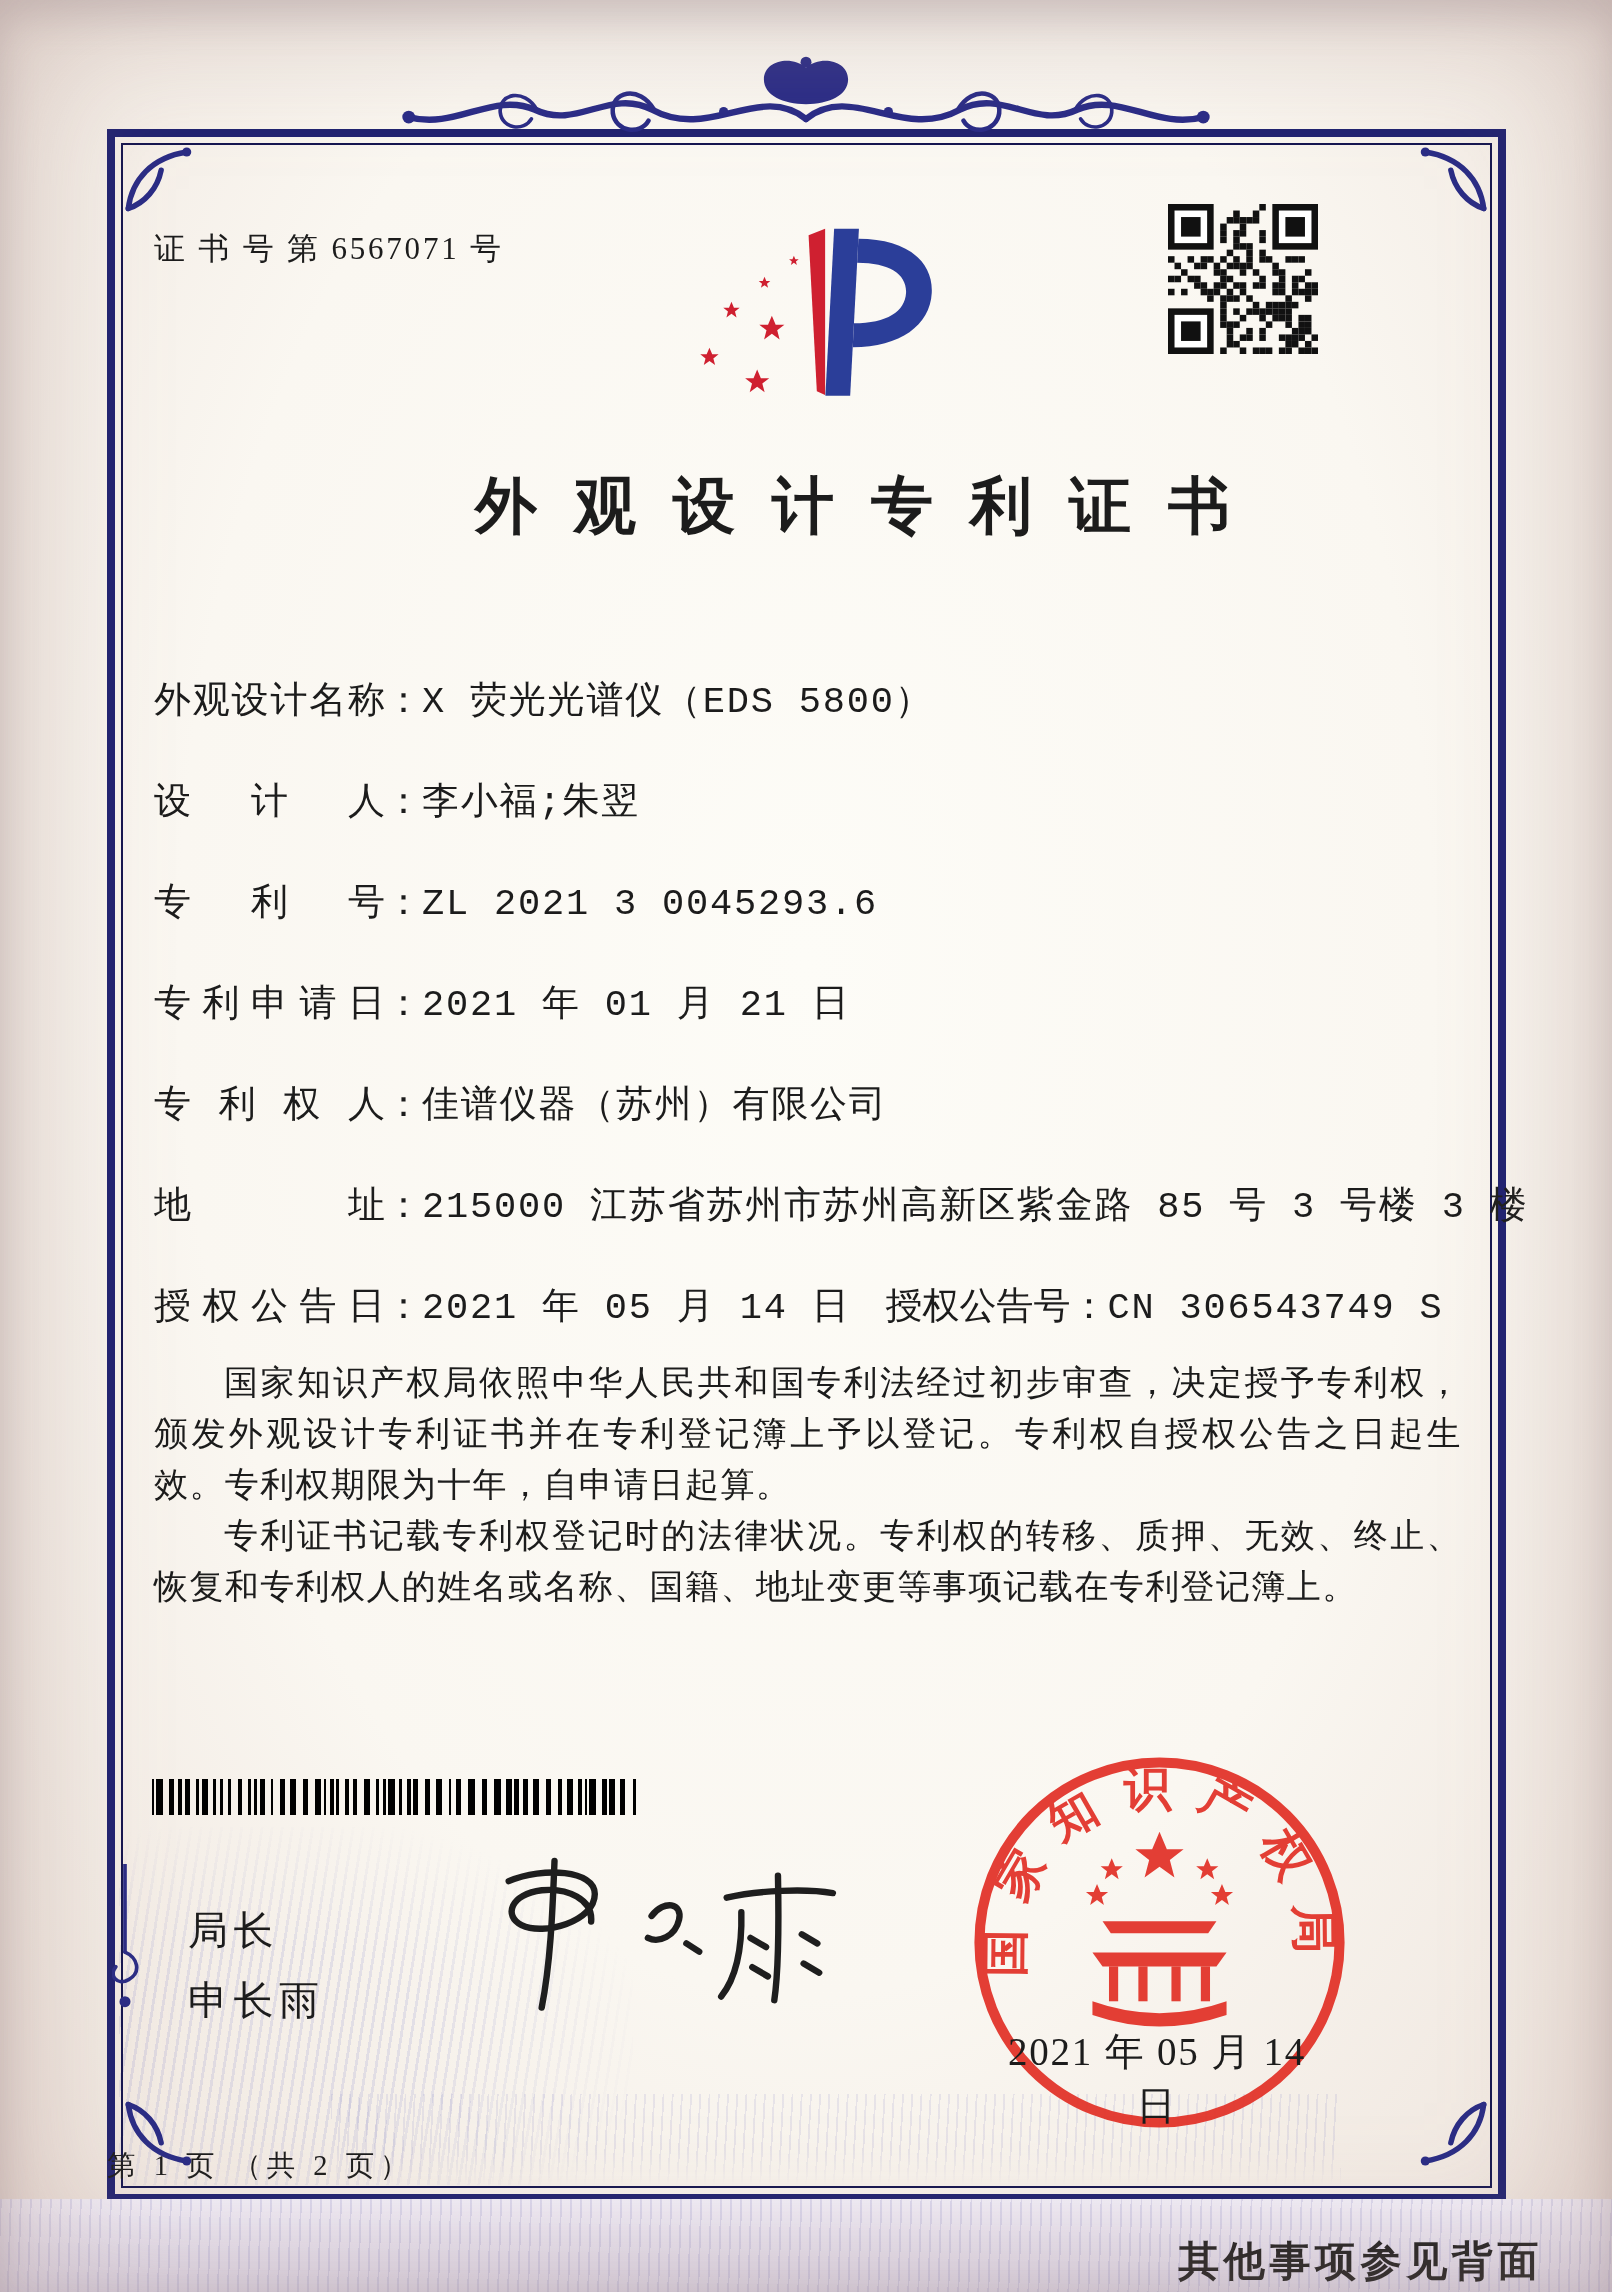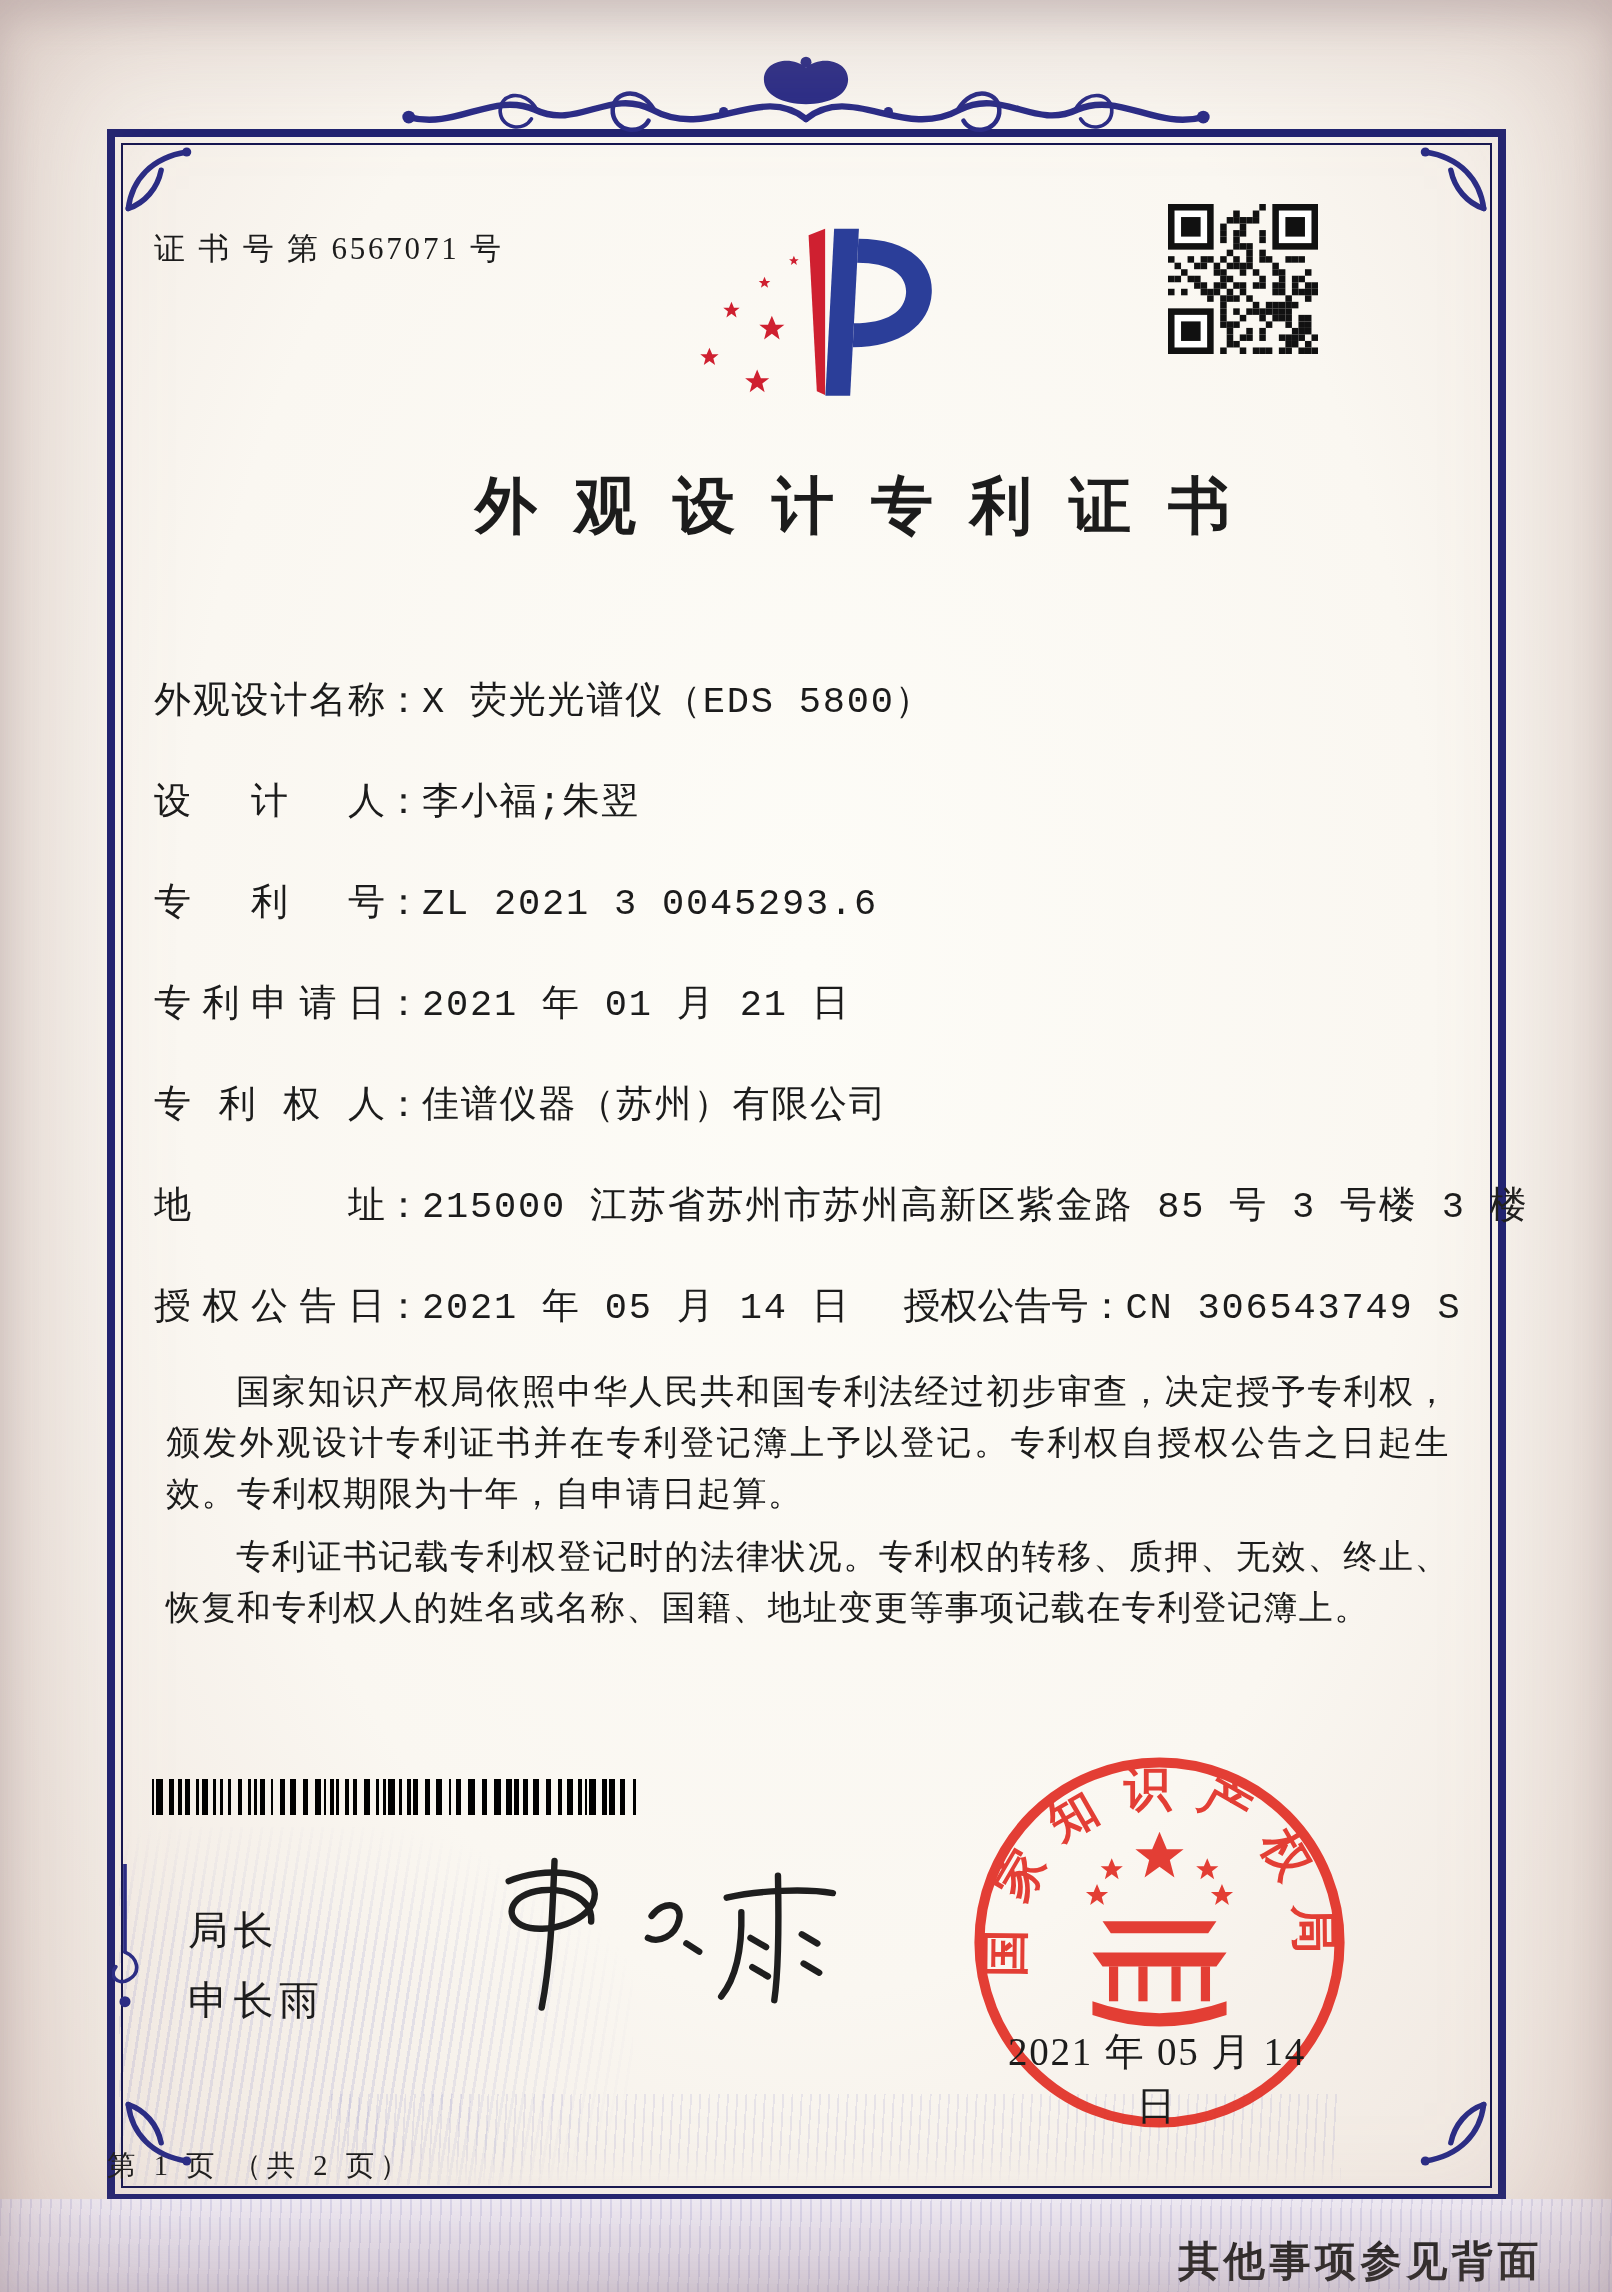--- a/index.html
+++ b/index.html
@@ -32,25 +32,25 @@
   .logo{position:absolute;left:691px;top:226px;}
   .qr{position:absolute;left:1168px;top:204px;width:150px;height:150px;}
   .title{position:absolute;left:107px;top:464px;width:1491px;text-align:center;
     font-size:62px;font-weight:700;letter-spacing:37px;text-indent:37px;white-space:nowrap;}
   
   .fields{position:absolute;left:154px;top:681px;width:1332px;font-size:37px;font-family:Liberation Mono, monospace;}
   .frow{line-height:43px;margin-bottom:58px;white-space:nowrap;}
   .flabel{display:inline-block;width:231px;text-align:justify;text-align-last:justify;font-weight:500;}
   .fcolon{font-weight:500;}
   .fvalue{letter-spacing:1.8px;font-weight:500;}
-  .fpair2{margin-left:53px;}
+  .fpair2{margin-left:35px;}
   .fpair2 .flabel2{font-weight:500;}
   
   .body-text{position:absolute;left:154px;top:1357px;width:1308px;font-size:34px;}
-  .body-text p{margin:12px;text-indent:70px;line-height:51px;text-align:justify;letter-spacing:1.4px;font-weight:500;font-family:Liberation Mono, monospace;}
+  .body-text p{margin:0;text-indent:70px;line-height:51px;text-align:justify;letter-spacing:1.4px;font-weight:500;}
   
   .barcode{position:absolute;left:152px;top:1779px;width:487px;height:36px;}
   .signer-title{position:absolute;left:188px;top:1903px;font-size:40px;font-weight:500;letter-spacing:5.5px;text-align:center;}
   .signer-name{position:absolute;left:188px;top:1973px;font-size:40px;font-weight:500;letter-spacing:5.5px;}
   .signature{position:absolute;left:455px;top:1850px;}
   .seal{position:absolute;left:962px;top:1745px;opacity:.93;}
   .seal-date{position:absolute;left:987px;top:2025px;width:340px;text-align:center;
     font-size:39px;font-weight:500;letter-spacing:1.8px;z-index:10;}
   .page-indicator{position:absolute;left:107px;top:2147px;width:1304px;text-align:left;
     font-size:28.5px;letter-spacing:5.5px;font-weight:500;}

